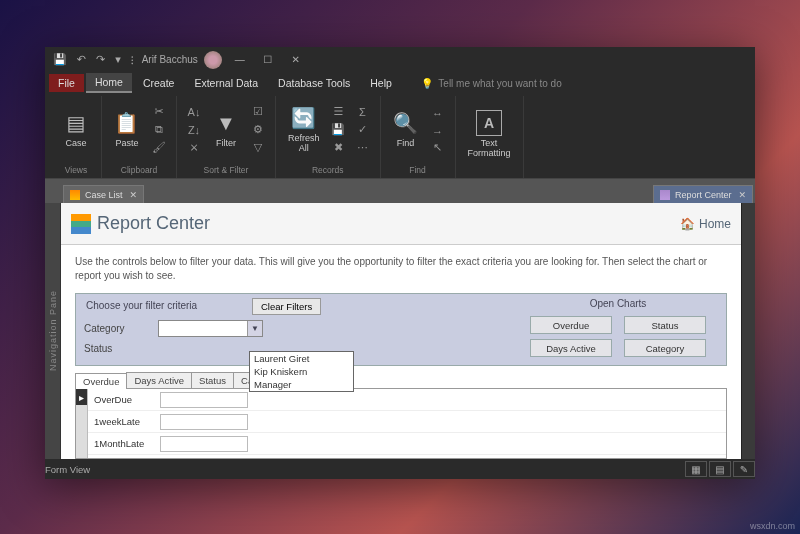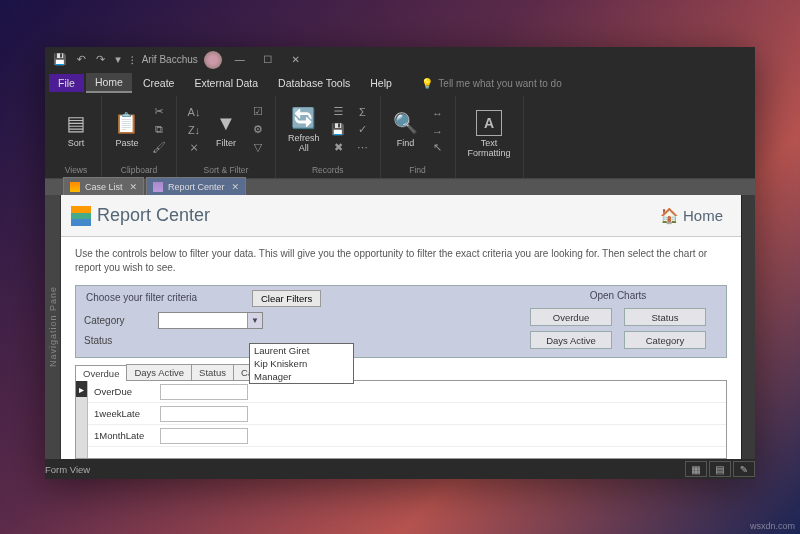--- a/index.html
+++ b/index.html
@@ -10,50 +10,50 @@
   .qat { display: flex; gap: 10px; padding: 0 8px; align-items: center; }
   .qat span { color: #aaa; font-size: 11px; }
   .title-text { flex: 1; text-align: left; padding-left: 20px; white-space: nowrap; overflow: hidden; }
   .user-area { display: flex; align-items: center; gap: 6px; padding-right: 4px; }
   .user-name { font-size: 10px; }
   .avatar { width: 18px; height: 18px; border-radius: 50%; background: radial-gradient(circle, #c9a 30%, #876 100%); }
   .winbtn { width: 28px; height: 25px; display: flex; align-items: center; justify-content: center; color: #aaa; font-size: 10px; }
   
   .menubar { height: 22px; background: #2a2a2a; display: flex; align-items: center; padding: 0 4px; gap: 2px; }
   .mtab { padding: 3px 9px; color: #ddd; font-size: 10.5px; cursor: pointer; }
-  .mtab.file { background: #4c1d95; }
+  .mtab.file { background: #7f1d1d; }
   .mtab.active { background: #444; border-bottom: 2px solid #888; }
   .tellme { margin-left: 18px; display: flex; align-items: center; gap: 5px; color: #888; font-size: 10px; }
   
   .ribbon { height: 85px; background: #2a2a2a; border-bottom: 1px solid #444; display: flex; padding: 2px 6px 0 6px; }
   .rgroup { display: flex; flex-direction: column; align-items: center; border-right: 1px solid #3a3a3a; padding: 0 8px; }
   .rgroup .body { flex: 1; display: flex; align-items: center; gap: 6px; }
   .rgroup .label { font-size: 8.5px; color: #888; padding: 2px 0 3px; }
   .rbtn { display: flex; flex-direction: column; align-items: center; gap: 3px; padding: 4px 4px; min-width: 32px; }
   .rbtn .ic { width: 22px; height: 22px; display: flex; align-items: center; justify-content: center; color: #bbb; font-size: 16px; }
   .rbtn .ic.big { width: 26px; height: 26px; font-size: 20px; }
   .rbtn .lb { font-size: 9px; color: #ccc; text-align: center; line-height: 1.1; }
   .rcol { display: flex; flex-direction: column; gap: 2px; }
   .rcol .sm { width: 18px; height: 16px; font-size: 11px; color: #999; display: flex; align-items: center; justify-content: center; }
   
-  .doctabs { height: 16px; background: #555; display: flex; align-items: flex-end; padding-left: 18px; }
+  .doctabs { height: 24px; background: #555; display: flex; align-items: flex-end; padding-left: 18px; justify-content: space-between; }
   .doctab { height: 18px; background: #666; border: 1px solid #777; border-bottom: none; padding: 0 6px; display: flex; align-items: center; gap: 5px; font-size: 9px; color: #ddd; margin-right: 2px; }
   .doctab.active { background: #5b6d8f; }
   .doctab .ti { width: 10px; height: 10px; background: linear-gradient(#f80,#fb0); }
   .doctab .ti2 { width: 10px; height: 10px; background: linear-gradient(#a8c,#b9d); }
   .doctab .x { font-size: 9px; color: #ccc; margin-left: 2px; }
   
   .main { flex: 1; display: flex; background: #444; overflow: hidden; }
   .navpane { width: 16px; background: #454545; border-right: 1px solid #333; display: flex; align-items: center; justify-content: center; }
   .navpane span { writing-mode: vertical-rl; transform: rotate(180deg); font-size: 9px; color: #888; letter-spacing: 1px; }
   .content { flex: 1; background: #fff; display: flex; flex-direction: column; overflow: hidden; position: relative; }
   .hdr { height: 42px; background: #f5f5f5; border-bottom: 1px solid #ccc; display: flex; align-items: center; padding: 0 10px; gap: 6px; }
   .hdr .chic { width: 20px; height: 20px; background: linear-gradient(#f90 0 33%, #4a8 33% 66%, #48c 66%); }
   .hdr h1 { font-size: 18px; font-weight: 400; color: #567; }
-  .homelink { margin-left: auto; margin-right: 8px; font-size: 15px; color: #567; }
+  .homelink { margin-left: auto; font-size: 12px; color: #567; }
   .intro { padding: 10px 14px; font-size: 10px; color: #555; line-height: 1.4; }
   .filterbox { margin: 0 14px; background: #c9cde0; border: 1px solid #9aa; padding: 4px 8px 8px; position: relative; }
   .fb-row { display: flex; align-items: flex-start; gap: 20px; }
   .fb-title { font-size: 10px; color: #445; padding: 2px 0 5px 2px; flex: 0 0 148px; }
   .clearbtn { font-size: 9.5px; background: #e8e8e8; border: 1px solid #999; padding: 2px 8px; cursor: pointer; }
   .open-title { font-size: 10px; color: #445; margin-left: auto; width: 200px; text-align: center; }
   .filters { display: flex; }
   .fcol { display: flex; flex-direction: column; gap: 6px; }
   .frow { display: flex; align-items: center; gap: 6px; }
   .flabel { width: 68px; font-size: 10px; color: #444; text-align: left; }
@@ -116,21 +116,21 @@
       <span>💡</span>
       <span>Tell me what you want to do</span>
     </div>
   </div>
 
   <div class="ribbon">
     <div class="rgroup">
       <div class="body">
         <div class="rbtn">
           <div class="ic big">▤</div>
-          <div class="lb">Sort</div>
+          <div class="lb">Case</div>
         </div>
       </div>
       <div class="label">Views</div>
     </div>
     <div class="rgroup">
       <div class="body">
         <div class="rbtn">
           <div class="ic big">📋</div>
           <div class="lb">Paste</div>
         </div>

